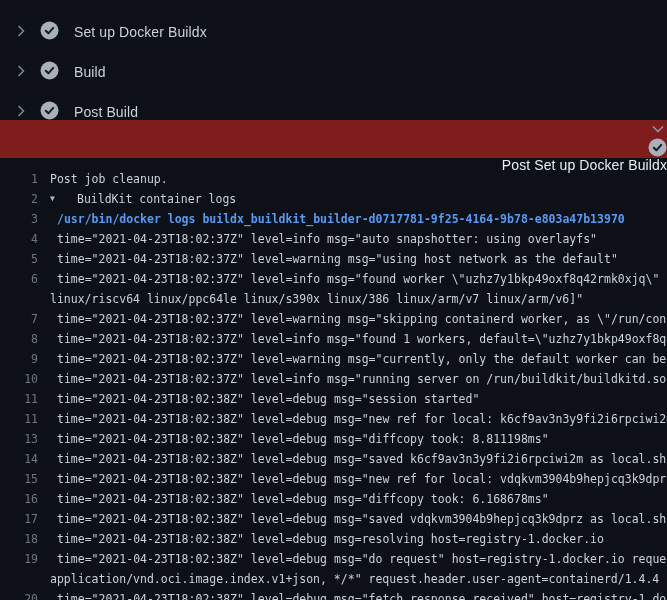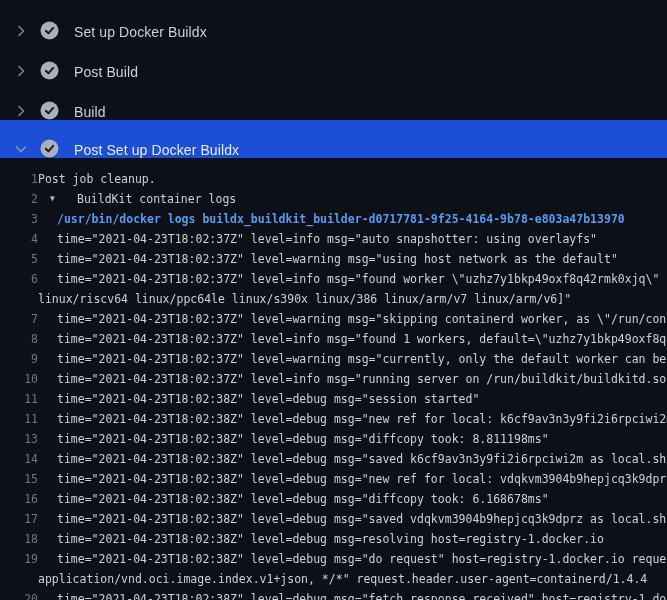--- a/index.html
+++ b/index.html
@@ -13,21 +13,22 @@
   }
   
   .step-header {
     display: flex; align-items: flex-end;
     height: 40px;
     padding-left: 12px;
     cursor: pointer;
   }
   .step-header.expanded {
     height: 38px;
-    background: #1d4ed8;
+    background: #7f1d1d;
+    flex-direction: column;
   }
   .chev { width: 18px; height: 18px; display: inline-flex; align-items: center; justify-content: center; flex: 0 0 18px; }
   .chev svg { display: block; }
   .check { width: 19px; height: 19px; margin-left: 10px; flex: 0 0 19px; }
   .check svg { display: block; }
   .step-label {
     margin-left: 15px;
     font-size: 14px;
     color: #c9d1d9;
     letter-spacing: 0.1px;
@@ -48,20 +49,21 @@
   }
   .ln {
     flex: 0 0 38px;
     width: 38px;
     text-align: right;
     color: #6e7681;
     user-select: none;
     cursor: pointer;
   }
   .txt {
+    margin-left: 12px;
     color: #c9d1d9;
     white-space: pre;
   }
   .log-row.child .txt { margin-left: 19px; }
   .log-row.command .txt { color: #539bf5; font-weight: bold; }
   .toggle {
     margin-left: 12px;
     width: 12px; flex: 0 0 12px;
     color: #adbac7;
     font-size: 8px;
@@ -97,37 +99,37 @@
             <path d="M6 3.5 L10.5 8 L6 12.5" fill="none" stroke="#768390" stroke-width="1.7" stroke-linecap="round" stroke-linejoin="round"></path>
           </svg>
     </span>
 
     <span class="check">
       <svg width="19" height="19" viewBox="0 0 19 19">
         <circle cx="9.5" cy="9.5" r="9" fill="#a8b0ba"></circle>
         <path d="M5.8 9.8 L8.4 12.3 L13.2 6.9" fill="none" stroke="#161b22" stroke-width="2" stroke-linecap="round" stroke-linejoin="round"></path>
       </svg>
     </span>
-    <span class="step-label">Post Build</span>
+    <span class="step-label">Build</span>
   </div>
 
   <div class="step-header">
     <span class="chev chev-right">
       <svg width="16" height="16" viewBox="0 0 16 16">
             <path d="M6 3.5 L10.5 8 L6 12.5" fill="none" stroke="#768390" stroke-width="1.7" stroke-linecap="round" stroke-linejoin="round"></path>
           </svg>
     </span>
 
     <span class="check">
       <svg width="19" height="19" viewBox="0 0 19 19">
         <circle cx="9.5" cy="9.5" r="9" fill="#a8b0ba"></circle>
         <path d="M5.8 9.8 L8.4 12.3 L13.2 6.9" fill="none" stroke="#161b22" stroke-width="2" stroke-linecap="round" stroke-linejoin="round"></path>
       </svg>
     </span>
-    <span class="step-label">Build</span>
+    <span class="step-label">Post Build</span>
   </div>
 
   <div class="step-header expanded">
 
     <span class="chev chev-down">
       <svg width="16" height="16" viewBox="0 0 16 16">
             <path d="M3.5 6 L8 10.5 L12.5 6" fill="none" stroke="#8b949e" stroke-width="1.7" stroke-linecap="round" stroke-linejoin="round"></path>
           </svg>
     </span>
     <span class="check">

